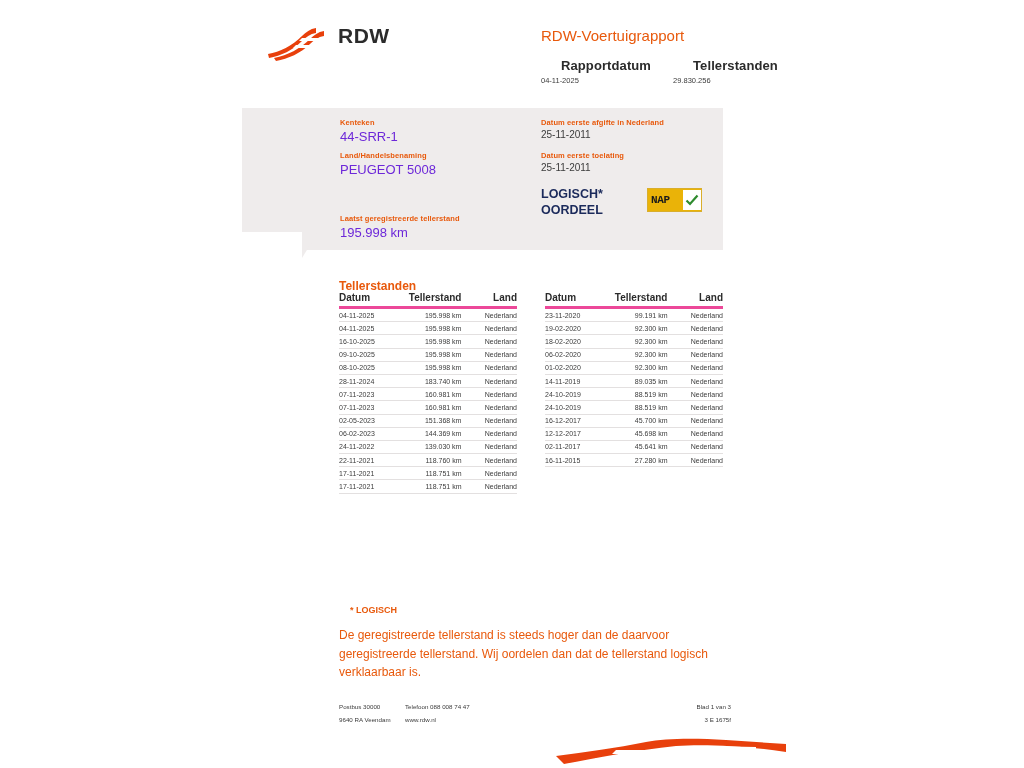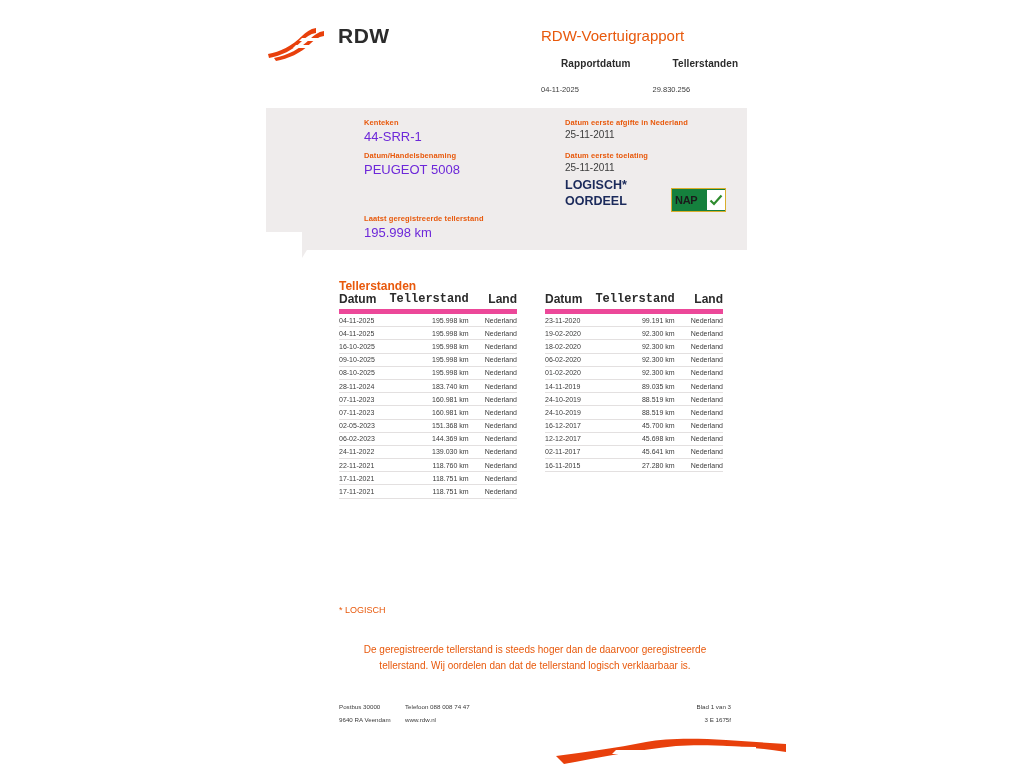--- a/index.html
+++ b/index.html
@@ -45,41 +45,40 @@
   }
   .meta {
     position: absolute;
     left: 541px;
     top: 58px;
     display: flex;
     gap: 22px;
   }
   .meta-block { }
   .meta-label {
-    font-size: 10px;
+    font-size: 13px;
     font-weight: bold;
     color: #2b2b2b;
-    margin-bottom: 16px;
+    margin-bottom: 3px;
     letter-spacing: 0.1px;
     padding-left: 20px;
   }
   .meta-value {
     font-size: 7.5px;
     color: #3b3b3b;
   }
 
   
   .panel {
     position: absolute;
     left: 242px;
     top: 108px;
     width: 481px;
     height: 142px;
     background: #efecec;
-    margin-left: 24px;
   }
   .panel-notch {
     position: absolute;
     left: 242px;
     top: 232px;
     width: 60px;
     height: 26px;
     background: #ffffff;
   }
   .panel-notch:after {
@@ -110,37 +109,38 @@
   }
   .p-kenteken { position: absolute; left: 98px; top: 10px; }
   .p-merk     { position: absolute; left: 98px; top: 43px; }
   .p-teller   { position: absolute; left: 98px; top: 106px; }
   .p-afgifte  { position: absolute; left: 299px; top: 10px; }
   .p-toelating{ position: absolute; left: 299px; top: 43px; }
 
   .verdict {
     position: absolute;
     left: 299px;
-    top: 70px;
+    top: 79px;
     font-size: 12.5px;
     font-weight: bold;
     color: #1b2a5b;
     line-height: 1.25;
   }
   .nap-badge {
     position: absolute;
     left: 405px;
     top: 80px;
     width: 53px;
     height: 22px;
-    background: #15803d;
+    background: #eab308;
     border: 1px solid #d9ae2c;
     display: flex;
     align-items: center;
     overflow: hidden;
+    font-family: Liberation Mono, monospace;
   }
   .nap-text {
     font-size: 11px;
     font-weight: bold;
     color: #1b1b1b;
     padding-left: 3px;
     letter-spacing: -0.3px;
   }
   .nap-check {
     margin-left: auto;
@@ -164,58 +164,57 @@
   }
   table.tellers {
     position: absolute;
     border-collapse: collapse;
     font-size: 7px;
     color: #3b3b3b;
   }
   table.tellers.left  { left: 339px; top: 292px; width: 178px; }
   table.tellers.right { left: 545px; top: 292px; width: 178px; }
   table.tellers th {
-    font-size: 12px;
+    font-size: 10px;
     font-weight: bold;
     color: #2b2b2b;
     text-align: left;
     padding: 0 0 3px 0;
-    border-bottom: 5px solid #ec4899;
+    border-bottom: 3px solid #ec4899;
     white-space: nowrap;
   }
   table.tellers th.c-datum  { width: 66px; }
-  table.tellers th.c-stand  { width: 62px; text-align: left; padding-right: 8px; font-family: Liberation Mono, monospace;}
+  table.tellers th.c-stand  { width: 62px; text-align: right; padding-right: 8px;}
   table.tellers th.c-land   { width: 50px; text-align: right;}
   table.tellers td {
     padding: 2.6px 0;
     border-bottom: 1px solid #e3e0e0;
     white-space: nowrap;
   }
   table.tellers td.c-datum { }
   table.tellers td.c-stand { text-align: right; padding-right: 8px; }
   table.tellers td.c-land  { text-align: right; }
 
   
   .note-title {
     position: absolute;
-    left: 339px;
+    left: 350px;
     top: 605px;
     font-size: 9px;
-    font-weight: normal;
+    font-weight: bold;
     color: #e8590c;
   }
   .note-body {
     position: absolute;
     left: 339px;
-    top: 642px;
+    top: 626px;
     width: 392px;
-    font-size: 10px;
+    font-size: 12px;
     line-height: 1.55;
     color: #e8590c;
-    text-align: center;
   }
 
   
   .footer {
     position: absolute;
     left: 339px;
     top: 703px;
     width: 392px;
     font-size: 6.2px;
     color: #3b3b3b;
@@ -265,21 +264,21 @@
   </div>
 
   <div class="panel">
 
     <div class="p-kenteken">
       <div class="fld-label">Kenteken</div>
       <div class="fld-value">44-SRR-1</div>
     </div>
 
     <div class="p-merk">
-      <div class="fld-label">Datum/Handelsbenaming</div>
+      <div class="fld-label">Land/Handelsbenaming</div>
       <div class="fld-value">PEUGEOT 5008</div>
     </div>
 
     <div class="p-teller">
       <div class="fld-label">Laatst geregistreerde tellerstand</div>
       <div class="fld-value">195.998 km</div>
     </div>
 
     <div class="p-afgifte">
       <div class="fld-label">Datum eerste afgifte in Nederland</div>

